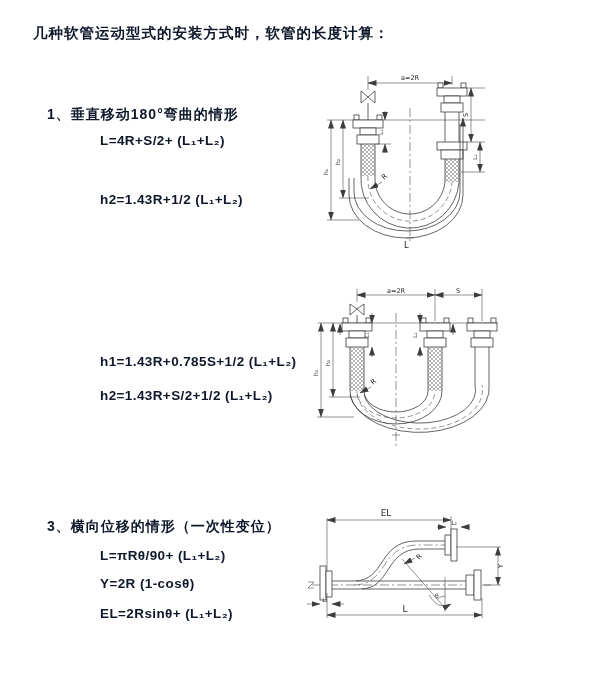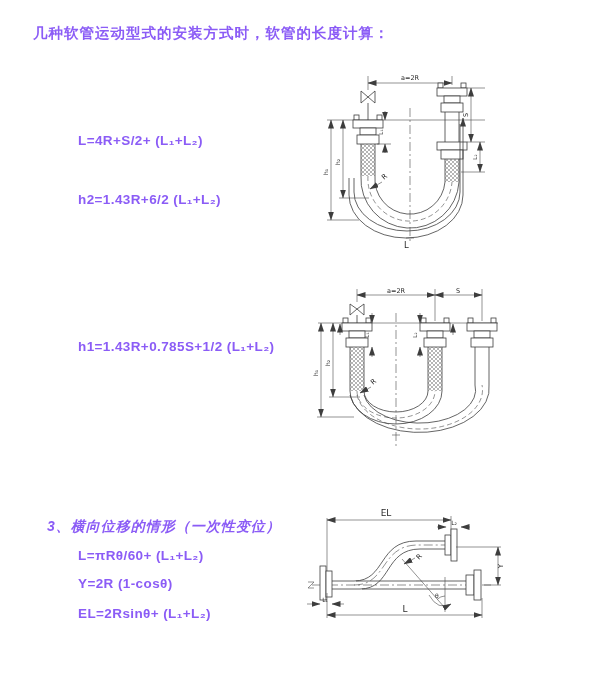--- a/index.html
+++ b/index.html
@@ -1,55 +1,57 @@
 <!DOCTYPE html>
 <html><head>
 <meta charset="utf-8">
 <style>
   html,body{margin:0;padding:0;background:#e8e8e8;}
   .page{
     position:relative;width:600px;height:675px;background:#ffffff;
-    font-family:"Liberation Sans","DejaVu Sans",sans-serif;color:#8b5cf6;
+    font-family:"Liberation Sans","DejaVu Sans",sans-serif;color:#0f172a;
     overflow:hidden;margin:0 auto;
   }
   .abs{position:absolute;}
   .title{left:33px;top:24px;font-size:14.5px;font-weight:bold;letter-spacing:1px;}
   .sec-heading{font-size:14px;font-weight:bold;letter-spacing:1px;}
-  .formula{font-size:13.5px;font-weight:bold;letter-spacing:.4px;white-space:pre;}
+  .formula{font-size:13.5px;font-weight:bold;letter-spacing:.4px;white-space:pre;margin-left:22px;}
   #h1-1{left:47px;top:106px;}
   #f1-1{left:78px;top:133px;} #f1-2{left:78px;top:163px;} #f1-3{left:78px;top:192px;}
   #h2-1{left:47px;top:297px;}
-  #f2-1{left:78px;top:329px;} #f2-2{left:78px;top:339px;} #f2-3{left:78px;top:388px;}
-  #h3-1{left:47px;top:518px;font-style:italic;}
+  #f2-1{left:78px;top:329px;} #f2-2{left:78px;top:354px;} #f2-3{left:78px;top:388px;}
+  #h3-1{left:47px;top:518px;}
   #f3-1{left:78px;top:548px;} #f3-2{left:78px;top:576px;text-align:center;} #f3-3{left:78px;top:606px;}
   svg{position:absolute;overflow:visible;}
   #dwg1{left:313px;top:70px;}
   #dwg2{left:308px;top:283px;}
   #dwg3{left:298px;top:498px;}
   svg text{font-family:"DejaVu Sans","Liberation Sans",sans-serif;fill:#2a2a2a;}
   .ln{stroke:#3d3d3d;stroke-width:.8;fill:none;}
   .thin{stroke:#4a4a4a;stroke-width:.6;fill:none;}
   .cl{stroke:#4a4a4a;stroke-width:.6;fill:none;stroke-dasharray:9 3 2 3;}
   .dsh{stroke:#4a4a4a;stroke-width:.6;fill:none;stroke-dasharray:5 3;}
   .fit{stroke:#3d3d3d;stroke-width:.8;fill:#ffffff;}
 </style>
 </head>
 <body>
 
 <div class="page">
 
   <div class="abs title">几种软管运动型式的安装方式时，软管的长度计算：</div>
 
+  <div class="abs sec-heading" id="h1-1">1、垂直移动180°弯曲的情形</div>
   <div class="abs formula" id="f1-1">L=4R+S/2+ (L₁+L₂)</div>
-  <div class="abs formula" id="f1-3">h2=1.43R+6/2 (L₁+L₂)</div>
+  <div class="abs formula" id="f1-3">h2=1.43R+1/2 (L₁+L₂)</div>
 
   <div class="abs formula" id="f2-2">h1=1.43R+0.785S+1/2 (L₁+L₂)</div>
+  <div class="abs formula" id="f2-3">h2=1.43R+S/2+1/2 (L₁+L₂)</div>
 
   <div class="abs sec-heading" id="h3-1">3、横向位移的情形（一次性变位）</div>
-  <div class="abs formula" id="f3-1">L=πRθ/60+ (L₁+L₂)</div>
+  <div class="abs formula" id="f3-1">L=πRθ/90+ (L₁+L₂)</div>
   <div class="abs formula" id="f3-2">Y=2R (1-cosθ)</div>
   <div class="abs formula" id="f3-3">EL=2Rsinθ+ (L₁+L₂)</div>
 
   <svg id="dwg1" width="285" height="185" viewBox="0 0 285 185">
     <defs>
       <marker id="ar1" orient="auto-start-reverse" markerUnits="userSpaceOnUse" markerWidth="9" markerHeight="6" refX="8.5" refY="3">
         <path d="M0,0 L9,3 L0,6 Z" fill="#3d3d3d"></path>
       </marker>
       <pattern id="ht1" width="4" height="4" patternUnits="userSpaceOnUse">
         <path d="M0,0 L4,4 M4,0 L0,4" stroke="#6a6a6a" stroke-width="0.5"></path>

